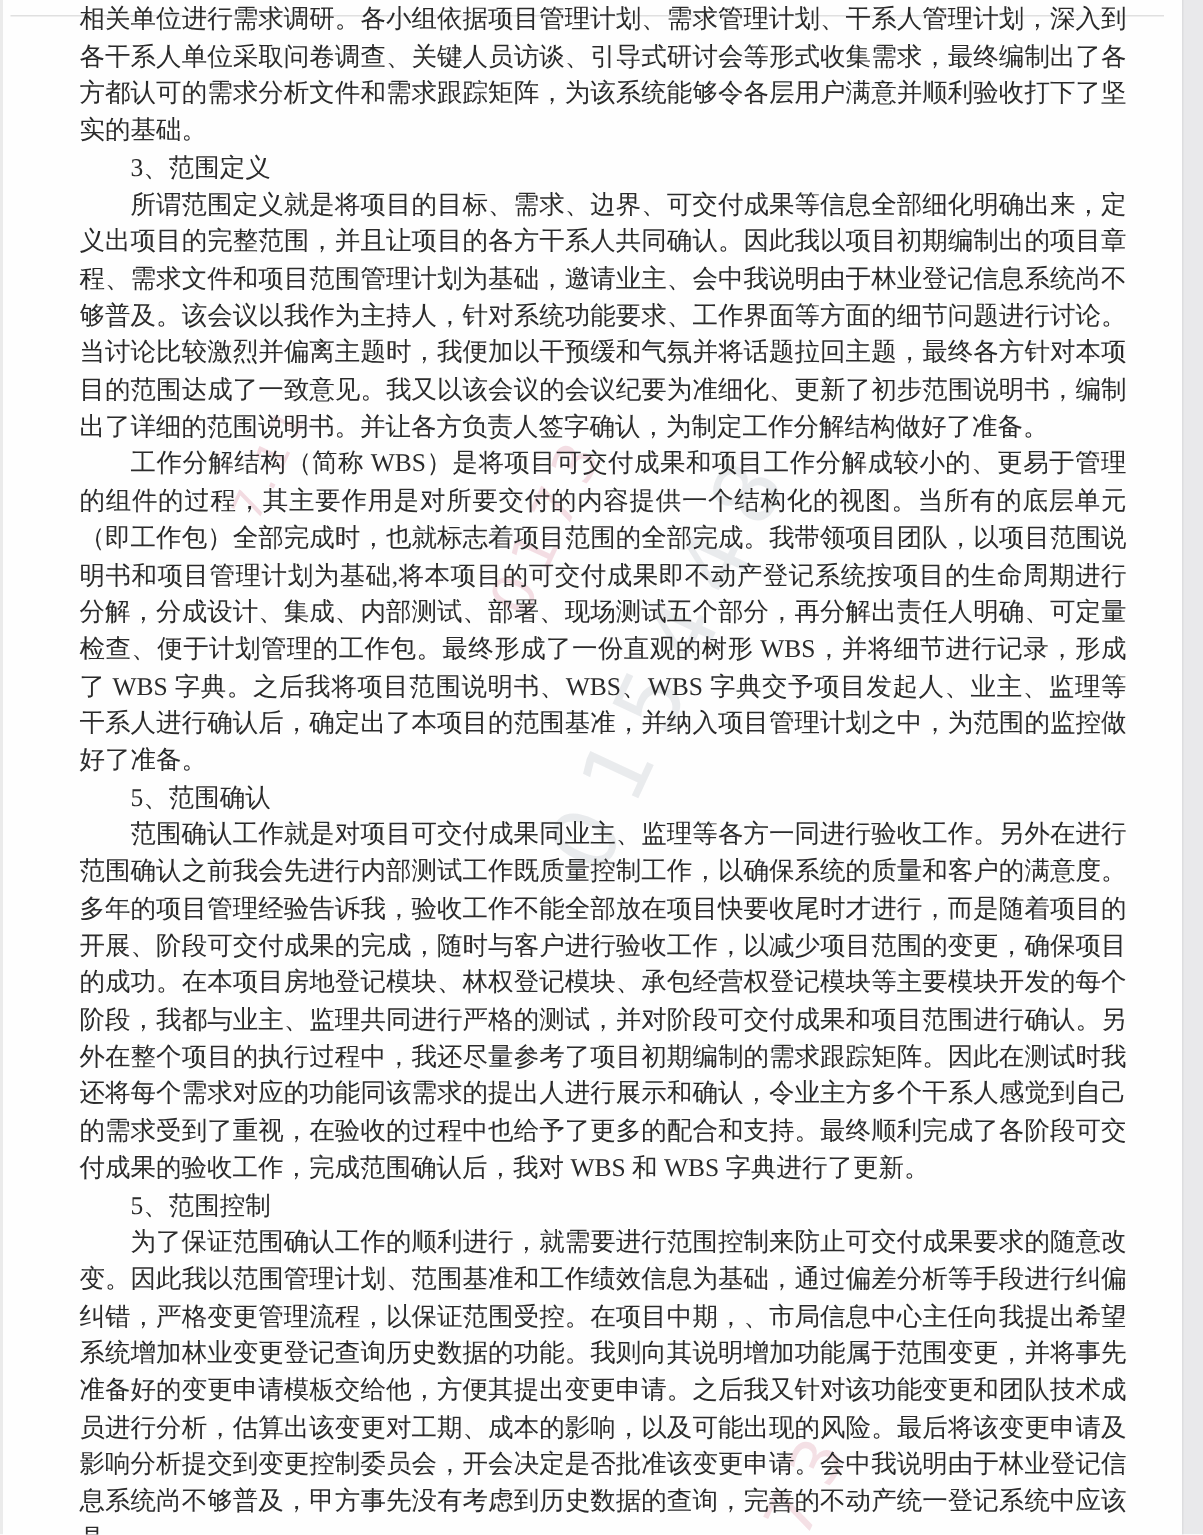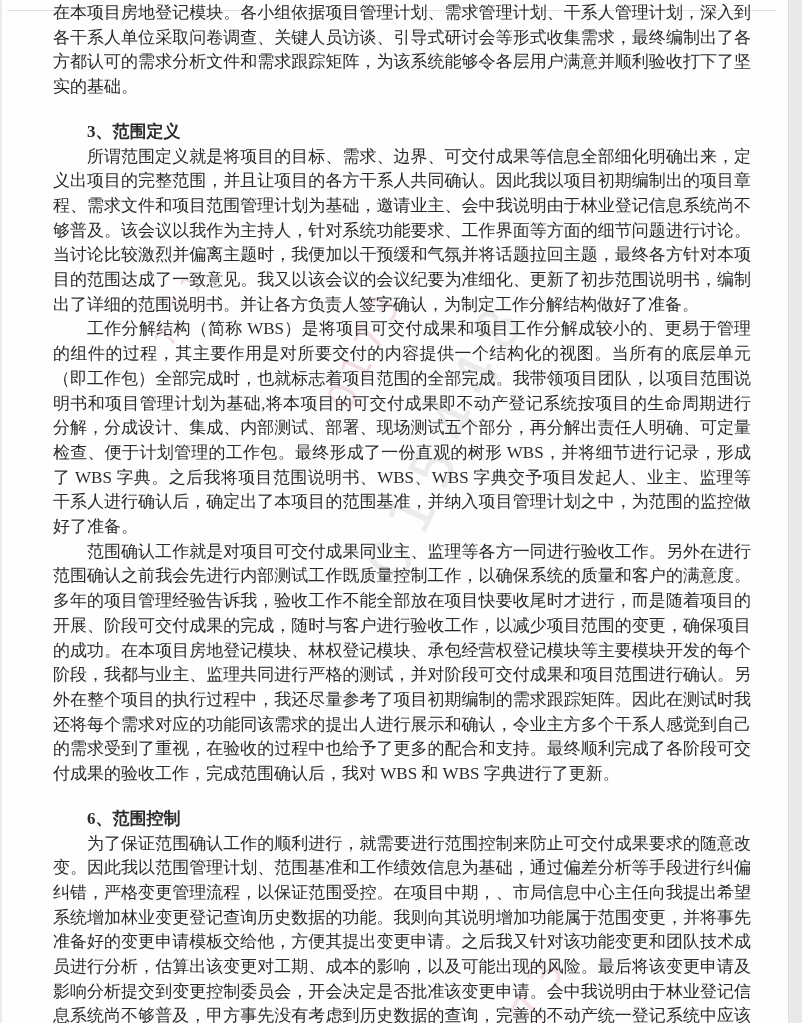--- a/index.html
+++ b/index.html
@@ -30,21 +30,21 @@
   .content {
     position: absolute; left: 53px; top: 1px; width: 698px;
     font-size: 17px;
     line-height: 24.7px;
     text-align: justify;
     color: #2b2b2b;
     z-index: 2;
   }
   p.block { margin: 0; padding: 0; text-indent: 2em; }
   p.continuation { text-indent: 0; }
-  p.heading { font-weight: bold; margin-top: 20px; }
+  p.heading { font-weight: normal; }
   
   .wm-layer { position: absolute; left: 0; top: 0; width: 100%; height: 100%;
               overflow: hidden; z-index: 1; pointer-events: none; }
   .wm {
     position: absolute;
     font-family: "DejaVu Sans", sans-serif;
     transform-origin: 0 0;
     white-space: nowrap;
   }
   .wm0 { left: 352px; top: 562px; font-size: 58px; letter-spacing: 14px;
@@ -62,22 +62,23 @@
 <div class="screen">
   <div class="wm-layer" id="wm-layer">
       <span class="wm wm0" style="color: rgb(154, 162, 172);">015448</span>
       <span class="wm wm1" style="color: rgb(217, 140, 160);">0173</span>
       <span class="wm wm2" style="color: rgb(217, 140, 160);">7.11</span>
       <span class="wm wm3" style="color: rgb(217, 140, 160);">0173</span>
     </div>
   <div class="edge-top"></div>
   <div class="edge-left"></div>
   <div class="content" id="content">
-      <p class="block continuation">在本项目房地登记模块。各小组依据项目管理计划、需求管理计划、干系人管理计划，深入到各干系人单位采取问卷调查、关键人员访谈、引导式研讨会等形式收集需求，最终编制出了各方都认可的需求分析文件和需求跟踪矩阵，为该系统能够令各层用户满意并顺利验收打下了坚实的基础。</p>
+      <p class="block continuation">相关单位进行需求调研。各小组依据项目管理计划、需求管理计划、干系人管理计划，深入到各干系人单位采取问卷调查、关键人员访谈、引导式研讨会等形式收集需求，最终编制出了各方都认可的需求分析文件和需求跟踪矩阵，为该系统能够令各层用户满意并顺利验收打下了坚实的基础。</p>
       <p class="block heading">3、范围定义</p>
       <p class="block paragraph">所谓范围定义就是将项目的目标、需求、边界、可交付成果等信息全部细化明确出来，定义出项目的完整范围，并且让项目的各方干系人共同确认。因此我以项目初期编制出的项目章程、需求文件和项目范围管理计划为基础，邀请业主、会中我说明由于林业登记信息系统尚不够普及。该会议以我作为主持人，针对系统功能要求、工作界面等方面的细节问题进行讨论。当讨论比较激烈并偏离主题时，我便加以干预缓和气氛并将话题拉回主题，最终各方针对本项目的范围达成了一致意见。我又以该会议的会议纪要为准细化、更新了初步范围说明书，编制出了详细的范围说明书。并让各方负责人签字确认，为制定工作分解结构做好了准备。</p>
       <p class="block paragraph">工作分解结构（简称 WBS）是将项目可交付成果和项目工作分解成较小的、更易于管理的组件的过程，其主要作用是对所要交付的内容提供一个结构化的视图。当所有的底层单元（即工作包）全部完成时，也就标志着项目范围的全部完成。我带领项目团队，以项目范围说明书和项目管理计划为基础,将本项目的可交付成果即不动产登记系统按项目的生命周期进行分解，分成设计、集成、内部测试、部署、现场测试五个部分，再分解出责任人明确、可定量检查、便于计划管理的工作包。最终形成了一份直观的树形 WBS，并将细节进行记录，形成了 WBS 字典。之后我将项目范围说明书、WBS、WBS 字典交予项目发起人、业主、监理等干系人进行确认后，确定出了本项目的范围基准，并纳入项目管理计划之中，为范围的监控做好了准备。</p>
+      <p class="block heading">5、范围确认</p>
       <p class="block paragraph">范围确认工作就是对项目可交付成果同业主、监理等各方一同进行验收工作。另外在进行范围确认之前我会先进行内部测试工作既质量控制工作，以确保系统的质量和客户的满意度。多年的项目管理经验告诉我，验收工作不能全部放在项目快要收尾时才进行，而是随着项目的开展、阶段可交付成果的完成，随时与客户进行验收工作，以减少项目范围的变更，确保项目的成功。在本项目房地登记模块、林权登记模块、承包经营权登记模块等主要模块开发的每个阶段，我都与业主、监理共同进行严格的测试，并对阶段可交付成果和项目范围进行确认。另外在整个项目的执行过程中，我还尽量参考了项目初期编制的需求跟踪矩阵。因此在测试时我还将每个需求对应的功能同该需求的提出人进行展示和确认，令业主方多个干系人感觉到自己的需求受到了重视，在验收的过程中也给予了更多的配合和支持。最终顺利完成了各阶段可交付成果的验收工作，完成范围确认后，我对 WBS 和 WBS 字典进行了更新。</p>
-      <p class="block heading">6、范围控制</p>
+      <p class="block heading">5、范围控制</p>
       <p class="block paragraph">为了保证范围确认工作的顺利进行，就需要进行范围控制来防止可交付成果要求的随意改变。因此我以范围管理计划、范围基准和工作绩效信息为基础，通过偏差分析等手段进行纠偏纠错，严格变更管理流程，以保证范围受控。在项目中期，、市局信息中心主任向我提出希望系统增加林业变更登记查询历史数据的功能。我则向其说明增加功能属于范围变更，并将事先准备好的变更申请模板交给他，方便其提出变更申请。之后我又针对该功能变更和团队技术成员进行分析，估算出该变更对工期、成本的影响，以及可能出现的风险。最后将该变更申请及影响分析提交到变更控制委员会，开会决定是否批准该变更申请。会中我说明由于林业登记信息系统尚不够普及，甲方事先没有考虑到历史数据的查询，完善的不动产统一登记系统中应该具</p>
     </div>
   <div class="gutter"></div>
 </div>
 
 </body></html>

